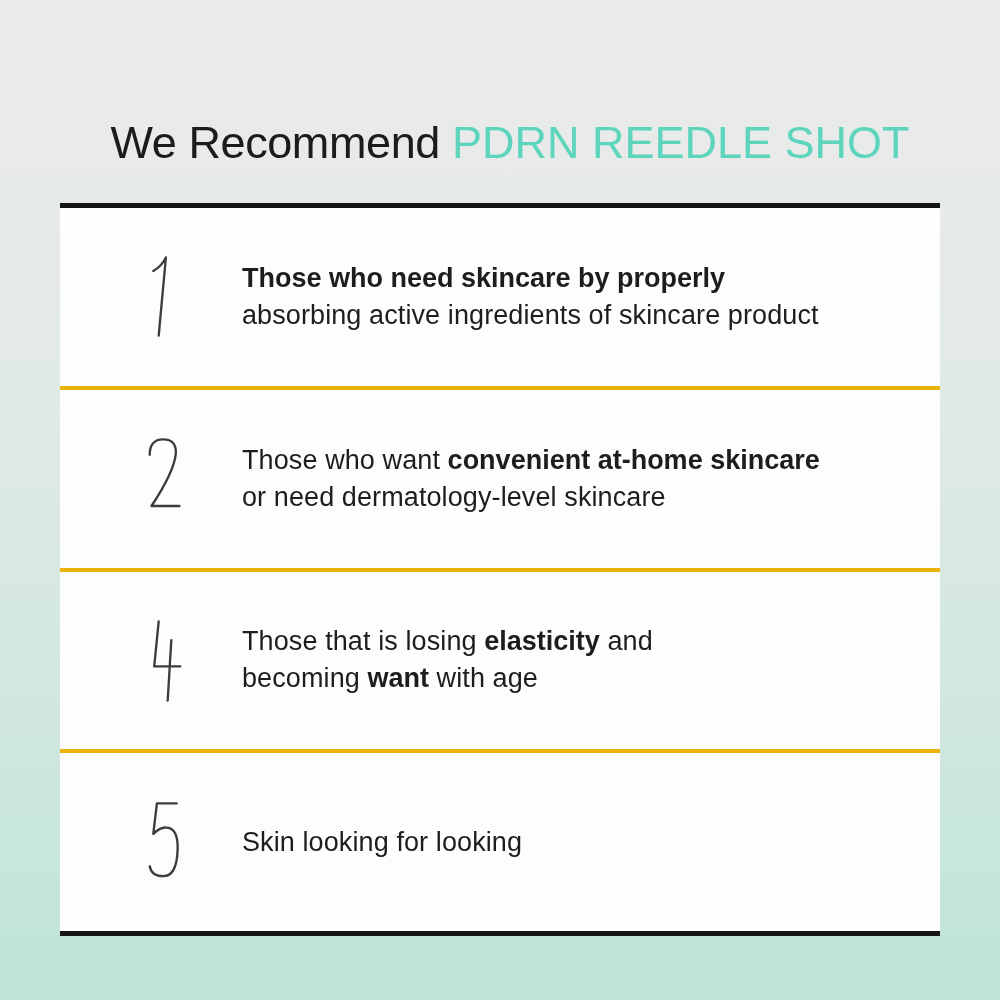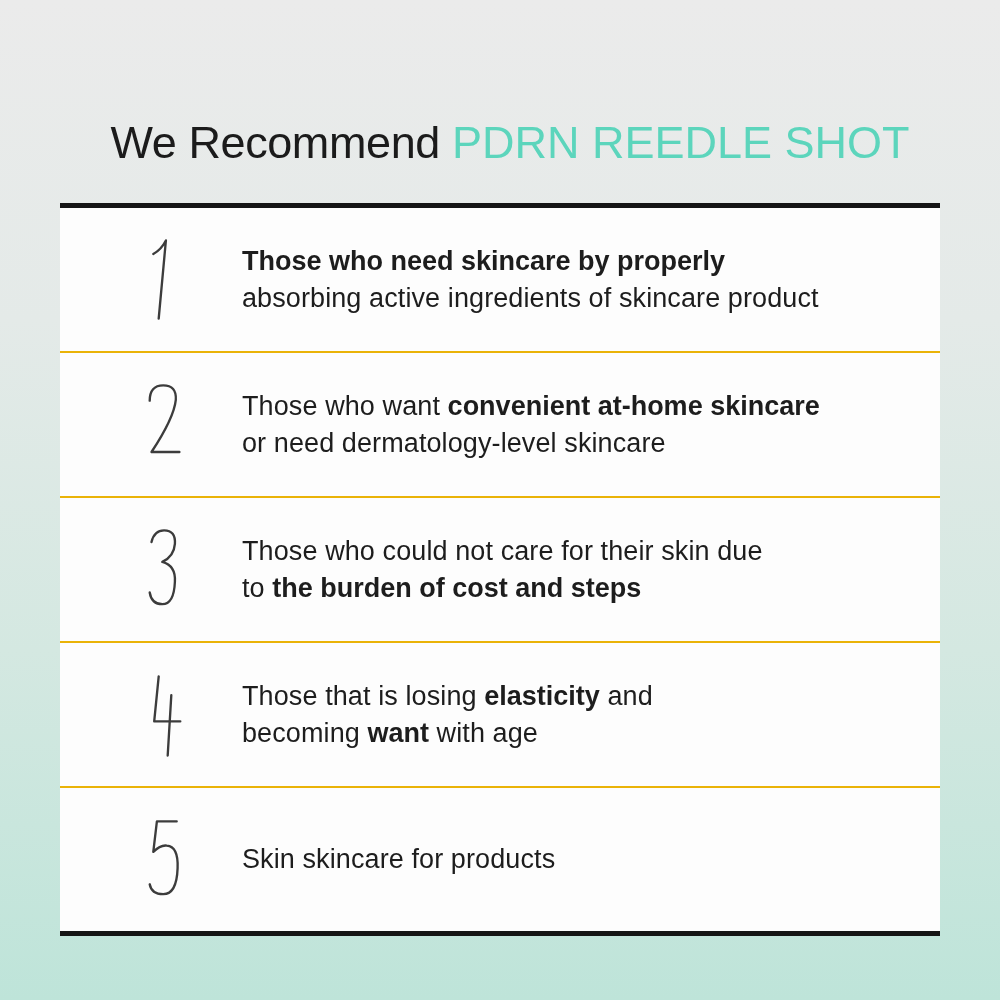--- a/index.html
+++ b/index.html
@@ -48,21 +48,21 @@
     display: flex;
     flex-direction: column;
   }
   .row {
     flex: 1 1 0;
     display: flex;
     align-items: center;
     min-height: 0;
   }
   .row + .row {
-    border-top: 2px solid #eab308;
+    border-top: 4px solid #eab308;
   }
   .cell-num {
     flex: 0 0 182px;
     box-sizing: border-box;
     padding-left: 28px;
     display: flex;
     justify-content: center;
     align-items: center;
   }
   .glyph {
@@ -136,49 +136,38 @@
         <svg class="glyph" aria-label="2">
             <use href="#glyph-2" xlink:href="#glyph-2"></use>
           </svg>
       </div>
       <div class="cell-text">
         <span class="line"><span>Those who want </span><b>convenient at-home skincare</b></span>
         <span class="line"><span>or need dermatology-level skincare</span></span>
       </div>
     </div>
 
-    <div class="row">
-      <div class="cell-num">
-        <svg class="glyph" aria-label="3">
-            <use href="#glyph-3" xlink:href="#glyph-3"></use>
-          </svg>
-      </div>
-      <div class="cell-text">
-        <span class="line"><span>Those who could not care for their skin due</span></span>
-        <span class="line"><span>to </span><b>the burden of cost and steps</b></span>
-      </div>
-    </div>
 
     <div class="row">
       <div class="cell-num">
         <svg class="glyph" aria-label="4">
             <use href="#glyph-4" xlink:href="#glyph-4"></use>
           </svg>
       </div>
       <div class="cell-text">
         <span class="line"><span>Those that is losing </span><b>elasticity</b><span> and</span></span>
         <span class="line"><span>becoming </span><b>want</b><span> with age</span></span>
       </div>
     </div>
 
     <div class="row">
       <div class="cell-num">
         <svg class="glyph" aria-label="5">
             <use href="#glyph-5" xlink:href="#glyph-5"></use>
           </svg>
       </div>
       <div class="cell-text">
-        <span class="line"><span>Skin skincare for products</span></span>
+        <span class="line"><span>Skin looking for looking</span></span>
       </div>
     </div>
 
   </div>
 </div>
 
 </body></html>

